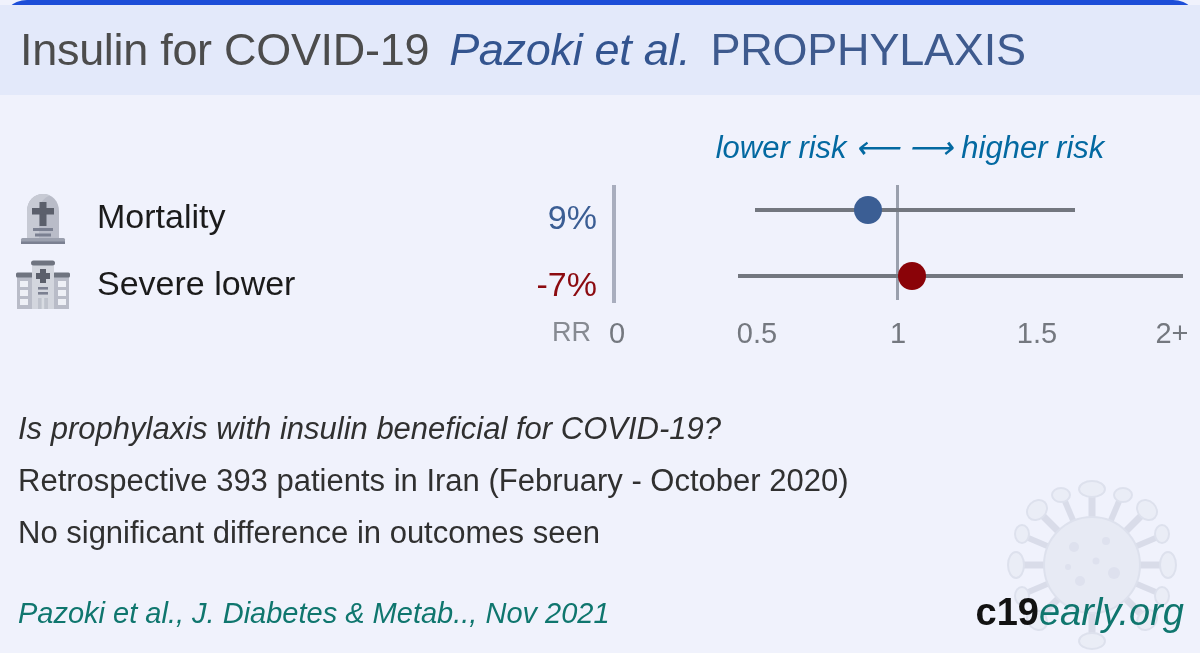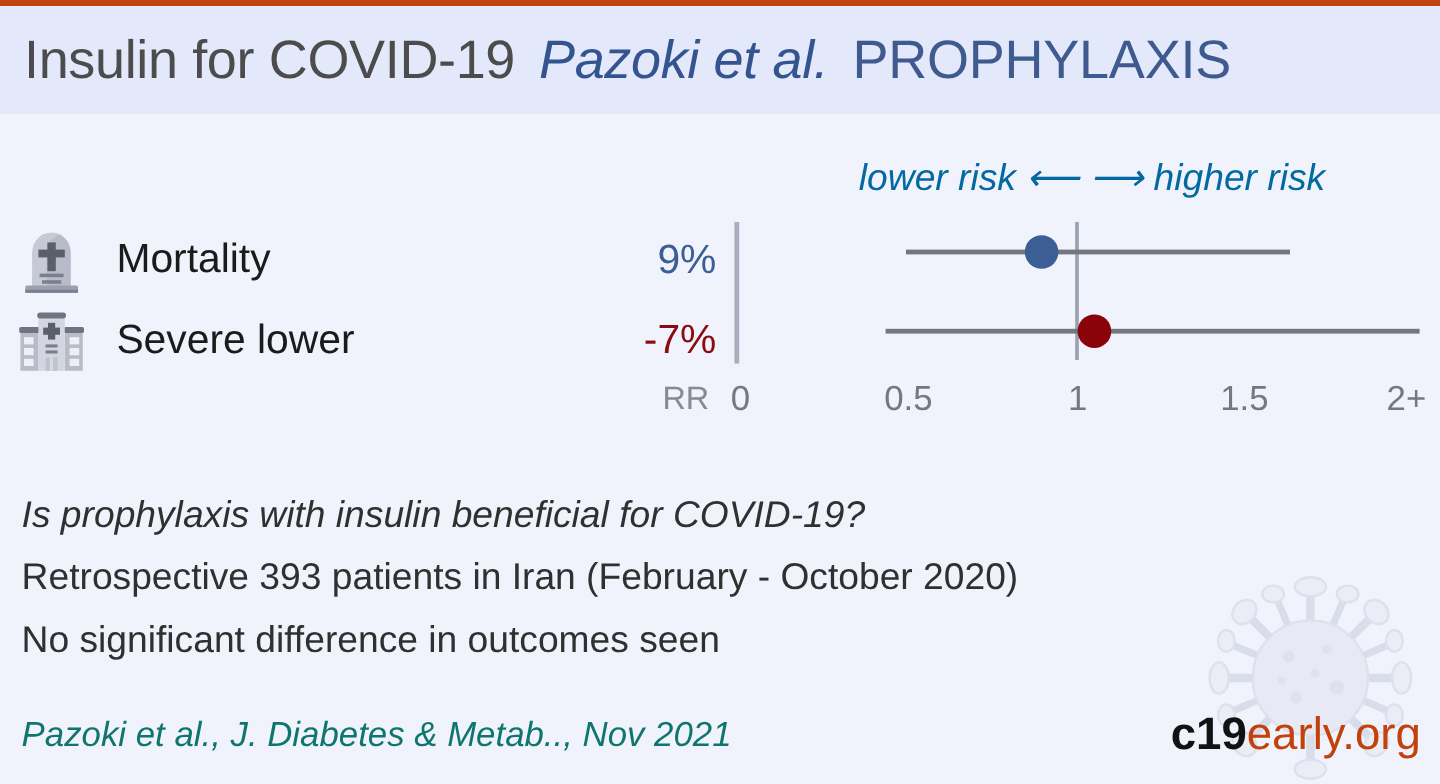--- a/index.html
+++ b/index.html
@@ -8,21 +8,22 @@
   body {
     width: 1200px; height: 653px;
     font-family: "Liberation Sans", sans-serif;
     background: #f0f2fc;
     overflow: hidden;
     position: relative;
   }
   .card {
     position: absolute; inset: 0;
     background: #f0f2fc;
-    border-top: 5px solid #c2410c;
+    border-top: 5px solid #1d4ed8;
+    border-radius: 27px;
   }
 
   
   .header {
     position: absolute; left: 0; top: 0; width: 1200px; height: 90px;
     background: #e3e9fa;
     display: flex; align-items: center;
     padding-left: 20px;
     white-space: nowrap;
     overflow: hidden;
@@ -121,21 +122,21 @@
   
   .footer-cite {
     position: absolute; left: 18px; top: 592px;
     font-size: 29px; font-style: italic; color: #0f766e; white-space: nowrap;
   }
   .logo {
     position: absolute; right: 16px; top: 586px;
     font-size: 38px; white-space: nowrap; z-index: 3;
   }
   .logo b { color: #121212; font-weight: bold; }
-  .logo span { color: #c2410c; }
+  .logo span { color: #0f766e; font-style: italic; }
 
   .virus-wrap {
     position: absolute; right: 18px; top: 470px;
     width: 180px; height: 180px; z-index: 1;
     opacity: 0.5;
   }
 </style>
 </head>
 <body>
 

